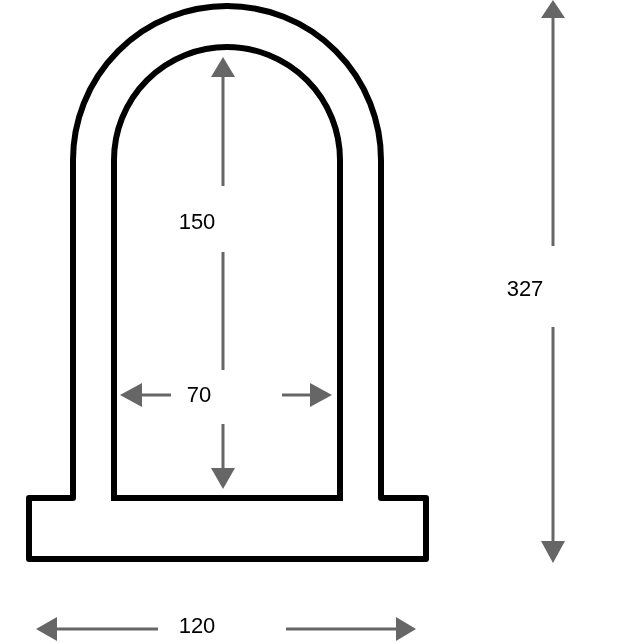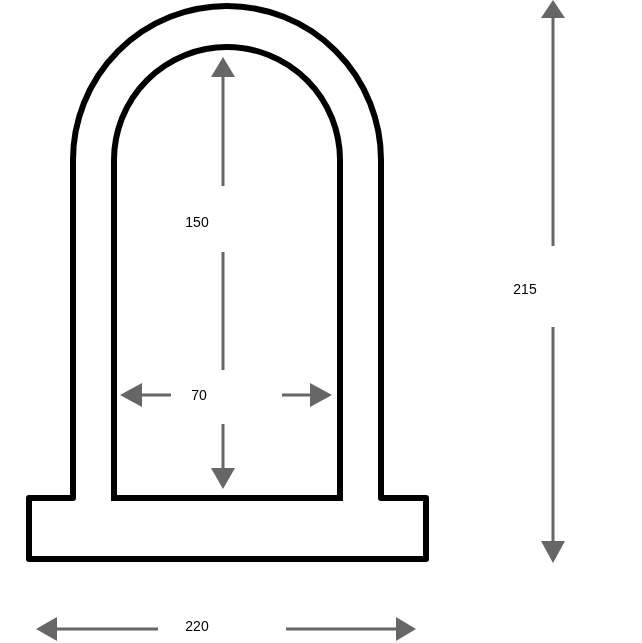--- a/index.html
+++ b/index.html
@@ -1,18 +1,18 @@
 <!DOCTYPE html>
 <html><head>
 <meta charset="utf-8">
 <style>
   html, body { margin:0; padding:0; background:#ffffff; }
   body { width:642px; height:643px; overflow:hidden; position:relative; font-family:"Liberation Sans", sans-serif; }
   svg { position:absolute; left:0; top:0; }
-  .lbl { position:absolute; font-size:14px; color:#000; line-height:1; transform:translate(-50%,-50%); white-space:nowrap; }
+  .lbl { position:absolute; font-size:22px; color:#000; line-height:1; transform:translate(-50%,-50%); white-space:nowrap; }
 </style>
 </head>
 <body>
 
 <svg width="642" height="643" viewBox="0 0 642 643">
 
   <path d="M 73 498 L 73 160 A 154 154 0 0 1 381 160 L 381 498 L 426 498 L 426 559 L 29 559 L 29 498 Z" fill="none" stroke="#000" stroke-width="6" stroke-linejoin="round"></path>
 
   <path d="M 114 498 L 114 160 A 113 113 0 0 1 340 160 L 340 498 Z" fill="none" stroke="#000" stroke-width="6" stroke-linejoin="miter"></path>
 
@@ -44,14 +44,14 @@
       <line x1="55" y1="629" x2="158" y2="629"></line>
       <polygon points="36,629 57,617 57,641" stroke="none"></polygon>
       <line x1="286" y1="629" x2="398" y2="629"></line>
       <polygon points="416,629 396,617 396,641" stroke="none"></polygon>
     </g>
   </g>
 </svg>
 
 <div class="lbl" style="left:197px; top:222px;">150</div>
 <div class="lbl" style="left:199px; top:395px;">70</div>
-<div class="lbl" style="left:525px; top:289px;">215</div>
-<div class="lbl" style="left:197px; top:626px;">220</div>
+<div class="lbl" style="left:525px; top:289px;">327</div>
+<div class="lbl" style="left:197px; top:626px;">120</div>
 
 </body></html>

